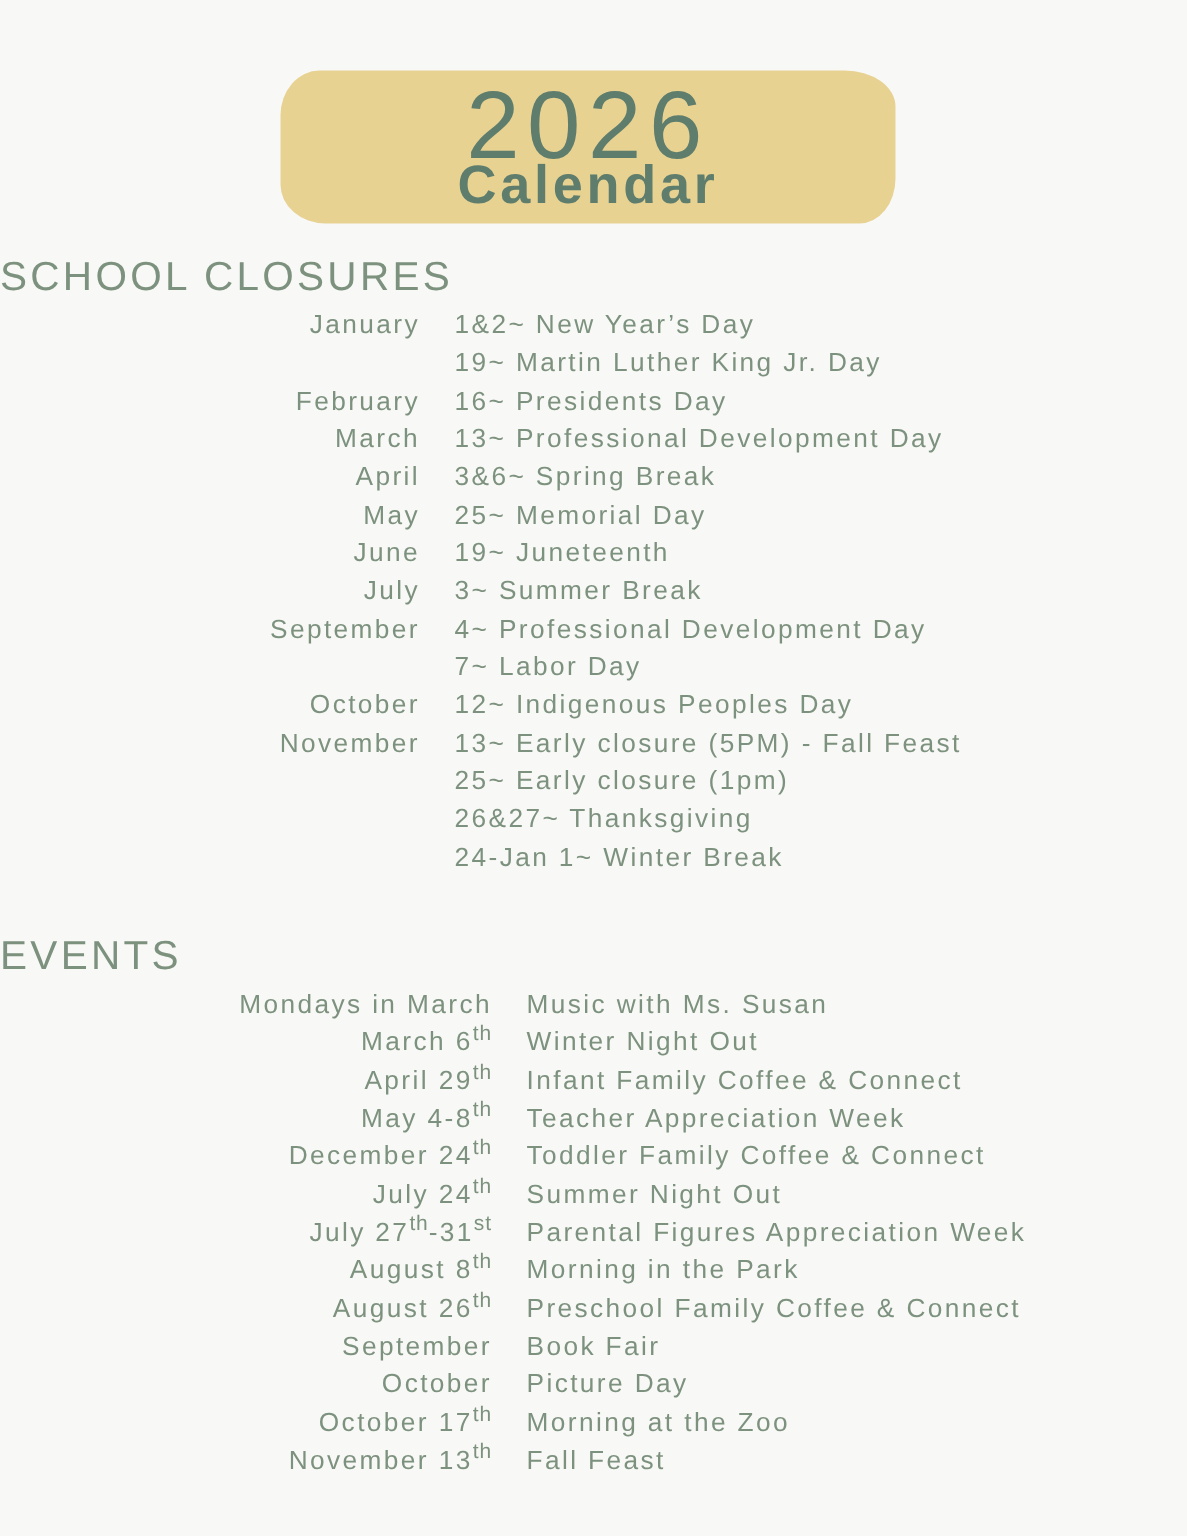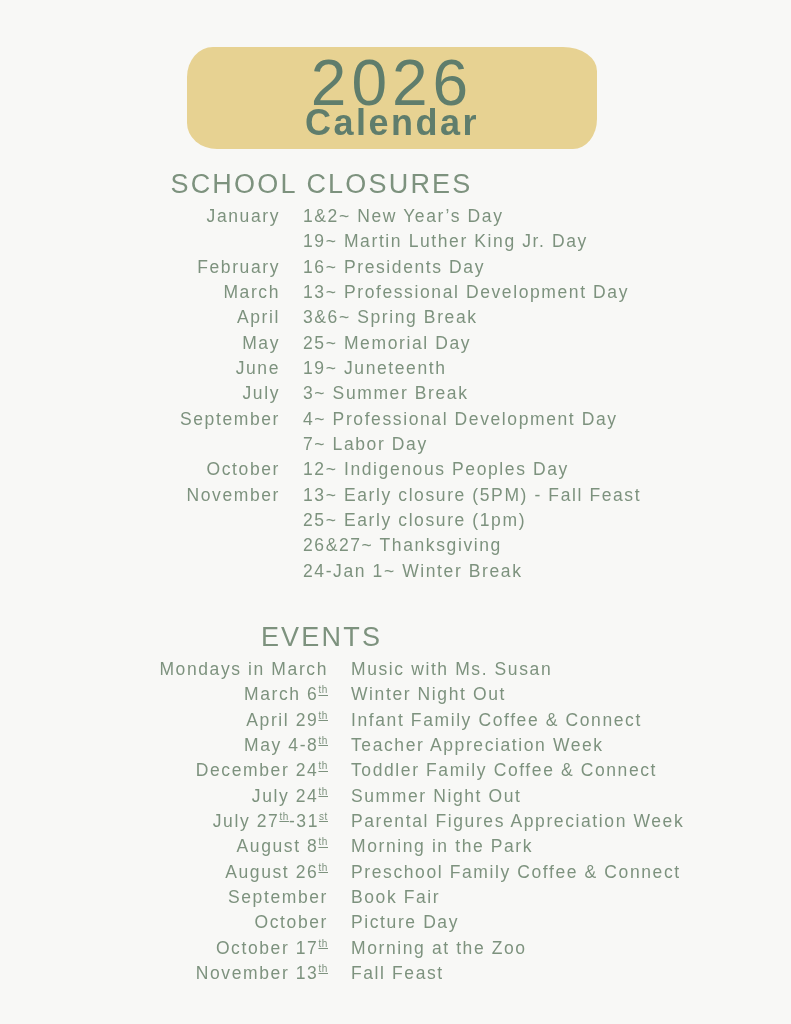--- a/index.html
+++ b/index.html
@@ -41,21 +41,21 @@
   .banner .subtitle {
     font-size: 36px;
     line-height: 29px;
     font-weight: 700;
     letter-spacing: 2.5px;
     margin-top: 0;
   }
   .section-heading {
     position: absolute;
     left: 0; width: 643px;
-    text-align: center;
+    text-align: left;
     font-size: 27px;
     line-height: 30px;
     font-weight: 400;
     letter-spacing: 2.2px;
     color: var(--ink);
   }
   #closures-heading { top: 169px; }
   #events-heading   { top: 622px; }
   .rows {
     position: absolute;
@@ -73,24 +73,23 @@
     width: 280px;
     text-align: right;
     white-space: pre;
   }
   .col-desc {
     flex: 1;
     margin-left: 23px;
     white-space: pre;
   }
   sup.ordinal {
-    font-size: 10px;
+    font-size: 14px;
     letter-spacing: 0.6px;
     line-height: 0;
-    text-decoration: underline;
   }
 </style>
 </head>
 <body>
 
 <div class="page">
 
   <div class="banner">
     <div class="year">2026</div>
     <div class="subtitle">Calendar</div>

